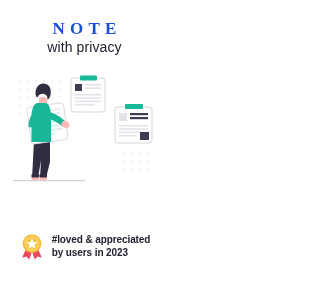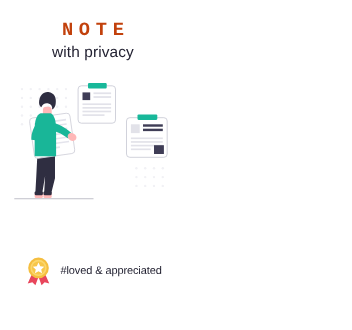--- a/index.html
+++ b/index.html
@@ -27,25 +27,25 @@
 
   
   .header {
     position: absolute;
     top: 19px;
     left: 0;
     width: 169px;
     text-align: center;
   }
   .brand-title {
-    font-family: Liberation Mono, monospace;
+    font-family: Liberation Serif, serif;
     font-size: 17px;
     font-weight: bold;
     letter-spacing: 5.2px;
-    color: #c2410c;
+    color: #1d4ed8;
     line-height: 19px;
     text-indent: 5.2px;
     text-align: center;
   }
   .brand-subtitle {
     font-family: "Liberation Sans", sans-serif;
     font-size: 14px;
     font-weight: normal;
     color: #232232;
     line-height: 14px;
@@ -82,21 +82,21 @@
     height: 28px;
     flex: 0 0 auto;
   }
   .footer-text {
     display: flex;
     flex-direction: column;
   }
   .footer-line {
     font-family: "Liberation Sans", sans-serif;
     font-size: 10px;
-    font-weight: normal;
+    font-weight: bold;
     color: #232232;
     line-height: 13px;
     letter-spacing: -0.1px;
     white-space: nowrap;
   }
 </style>
 </head>
 <body>
 
 <div class="page">
@@ -228,16 +228,17 @@
 
         <circle cx="13" cy="11.6" r="9.4" fill="#f5be3f"></circle>
         <circle cx="13" cy="11.6" r="7.4" fill="#fbd76d"></circle>
         <circle cx="13" cy="11.6" r="5.9" fill="#f7c64a"></circle>
 
         <path d="M13 6.6 L14.55 10.0 L18.2 10.4 L15.5 12.9 L16.25 16.5 L13 14.7 L9.75 16.5 L10.5 12.9 L7.8 10.4 L11.45 10.0 Z" fill="#ffffff"></path>
       </svg>
     </div>
     <div class="footer-text">
       <div class="footer-line">#loved &amp; appreciated</div>
+      <div class="footer-line">by users in 2023</div>
     </div>
   </div>
 
 </div>
 
 </body></html>

